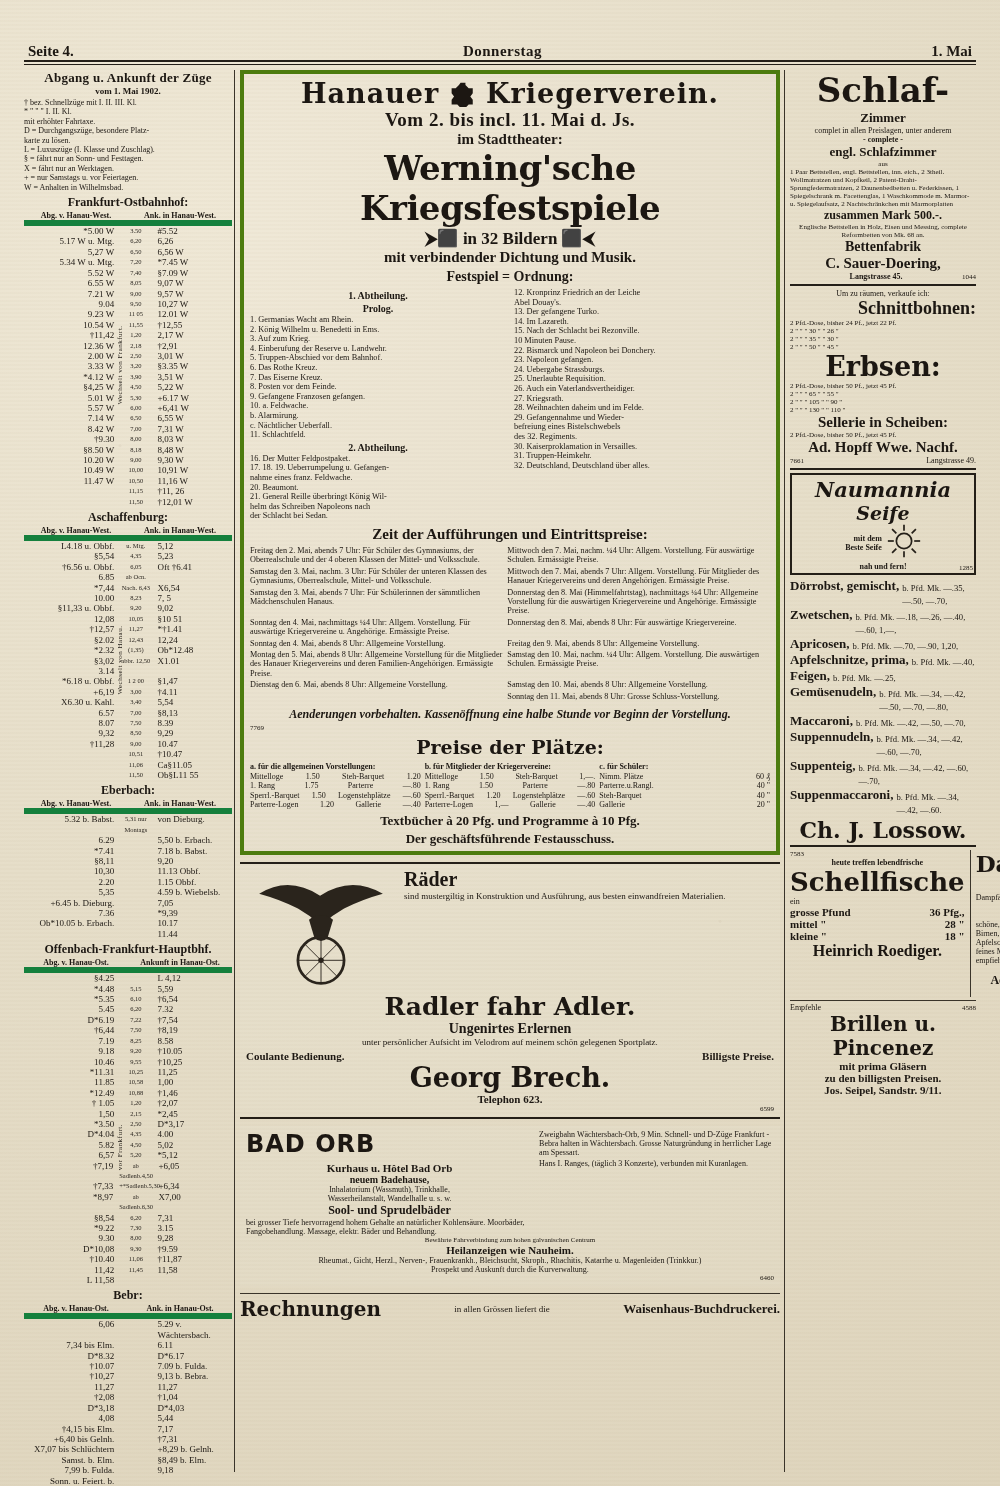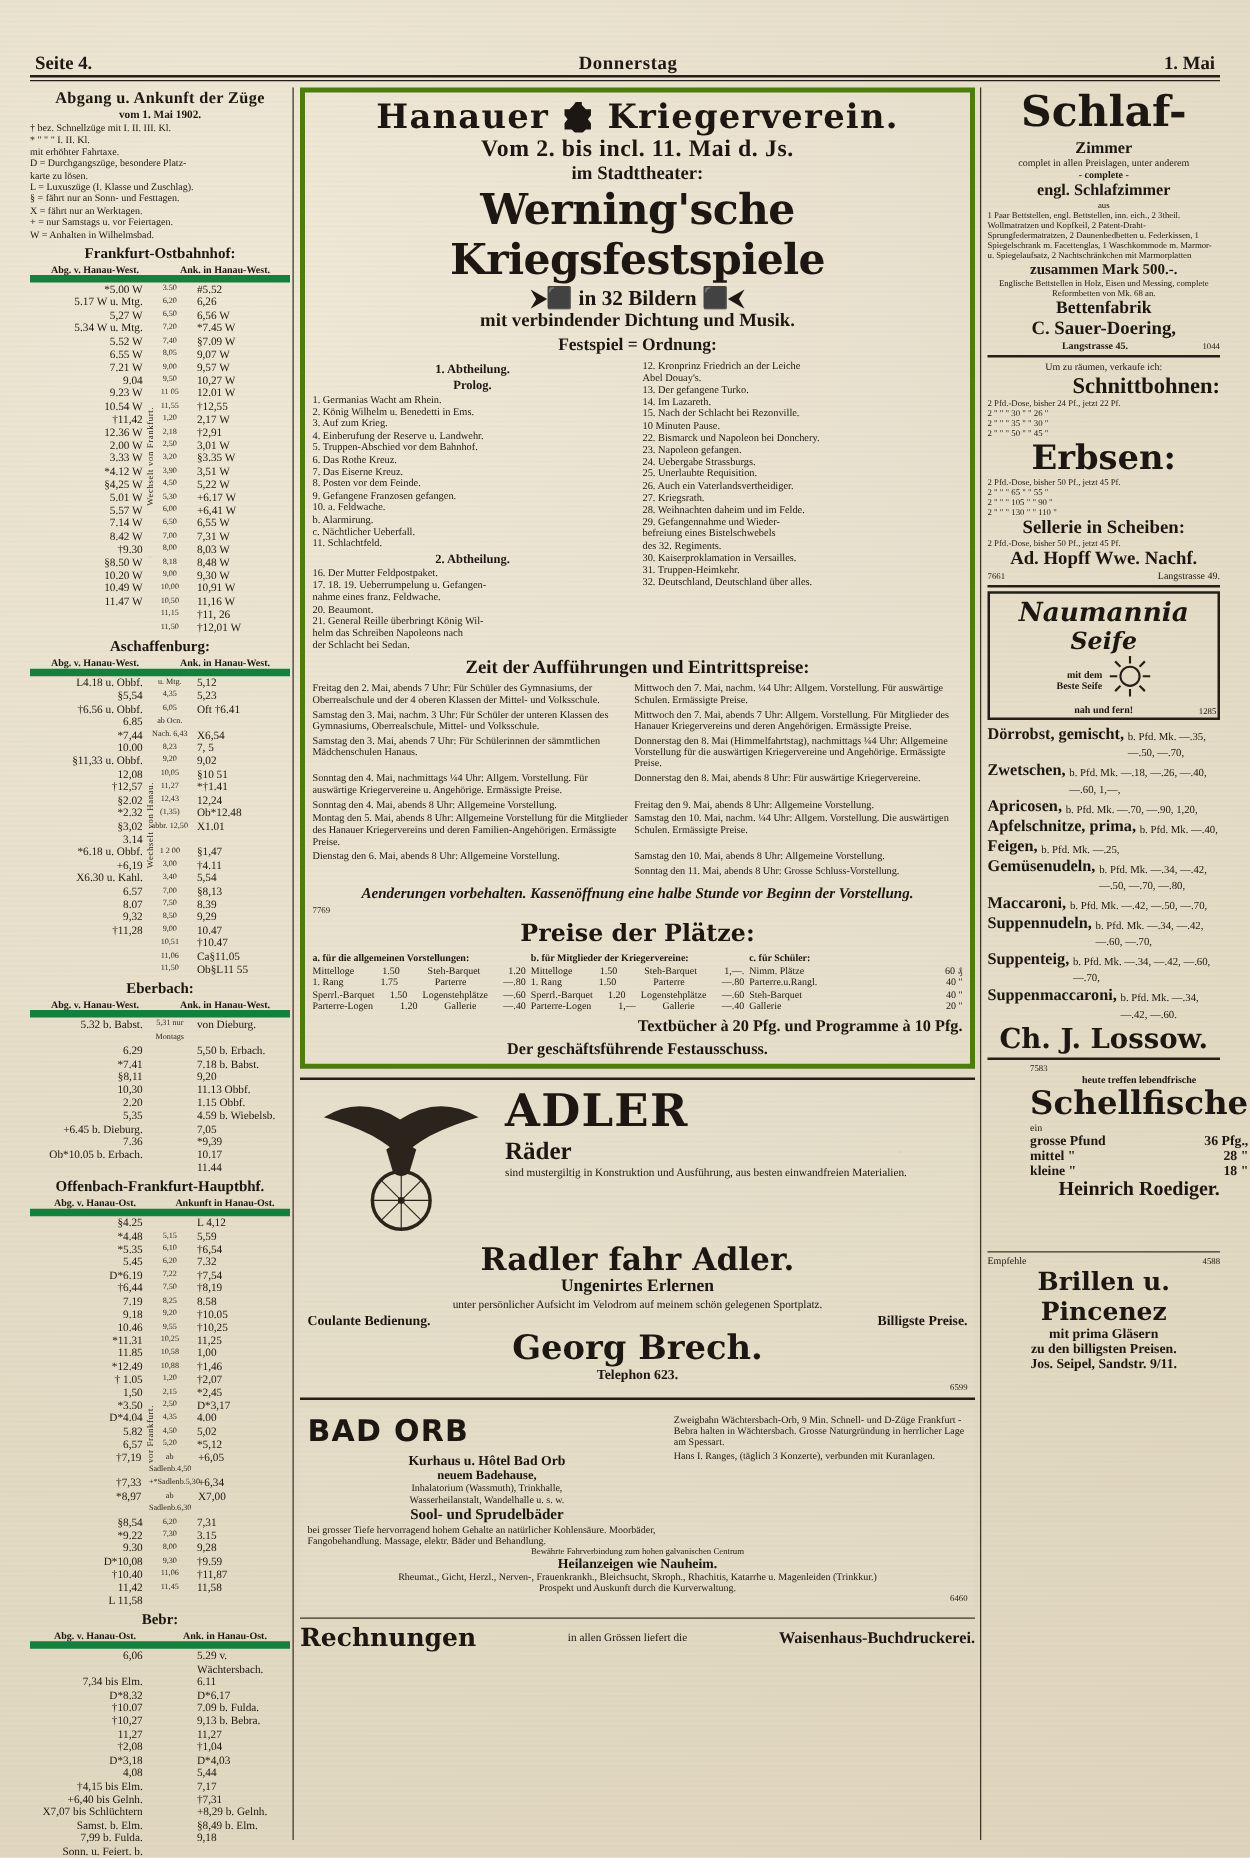--- a/index.html
+++ b/index.html
@@ -76,21 +76,21 @@
   .item{font-size:8.3px;line-height:9.6px;}
   .zeitt{font-weight:bold;font-size:15px;text-align:center;margin:5px 0 3px;}
   .perf{display:flex;font-size:8.2px;line-height:9.4px;margin-bottom:2px;}
   .perf .l{width:49%;padding-right:5px;}
   .perf .r{width:51%;}
   .notice{text-align:center;font-weight:bold;font-size:12px;margin:6px 0 2px;}
   .preise{font-family:"DejaVu Serif",serif;font-weight:bold;font-size:19px;text-align:center;margin:4px 0;}
   .ptable{display:flex;font-size:8px;line-height:9.6px;gap:4px;}
   .ptable>div{flex:1;}
   .prow{display:flex;justify-content:space-between;}
-  .textb{font-weight:bold;font-size:13px;text-align:right;margin-top:3px;}
+  .textb{font-weight:bold;font-size:13px;text-align:center;margin-top:3px;}
   .fest{font-weight:bold;font-size:13px;text-align:center;margin-top:2px;}
 
   
   .adler{font-family:"DejaVu Serif",serif;font-weight:bold;font-size:36px;letter-spacing:1px;}
   .radfahr{font-family:"DejaVu Serif",serif;font-weight:bold;font-size:25px;text-align:center;}
   .georg{font-family:"DejaVu Serif",serif;font-weight:bold;font-size:27px;text-align:center;}
   .badorb{font-family:"DejaVu Sans",sans-serif;font-weight:bold;font-size:24px;letter-spacing:1px;}
 
   
   .schlaf{font-family:"DejaVu Serif",serif;font-weight:bold;font-size:34px;text-align:center;}
@@ -926,21 +926,20 @@
           <circle cx="75" cy="100" r="3" fill="#2a241c"></circle>
           <g stroke="#2a241c" stroke-width="1">
             <line x1="75" y1="75" x2="75" y2="125"></line>
               <line x1="50" y1="100" x2="100" y2="100"></line>
             <line x1="57" y1="82" x2="93" y2="118"></line>
               <line x1="93" y1="82" x2="57" y2="118"></line>
           </g>
         </svg>
       </div>
       <div style="flex:1;">
-        <div class="adler">ADLER</div>
         <div class="b" style="font-size:20px;">Räder</div>
         <div class="sm">sind mustergiltig in Konstruktion und Ausführung, aus besten einwandfreien Materialien.</div>
       </div>
     </div>
     <div class="radfahr">Radler fahr Adler.</div>
     <div class="ctr b" style="font-size:14px;">Ungenirtes Erlernen</div>
     <div class="ctr sm">unter persönlicher Aufsicht im Velodrom auf meinem schön gelegenen Sportplatz.</div>
     <div class="flexrow b" style="font-size:11px;margin-top:3px;">
       <span>Coulante Bedienung.</span>
       <span>Billigste Preise.</span>
@@ -1089,21 +1088,21 @@
         <span class="n">Suppenteig,</span>
         <span class="d">b. Pfd. Mk. —.34, —.42, —.60, —.70,</span>
       </div>
       <div class="g">
         <span class="n">Suppenmaccaroni,</span>
         <span class="d">b. Pfd. Mk. —.34, —.42, —.60.</span>
       </div>
     </div>
   <div class="lossow" style="border-bottom:2px solid #241f18;padding-bottom:2px;">Ch. J. Lossow.</div>
 
-  <div style="display:flex;gap:5px;margin-top:3px;margin-left:34px;">
+  <div style="display:flex;gap:5px;margin-top:3px;">
     <div style="flex:1;">
       <div class="tiny">7583</div>
       <div class="xs b ctr">heute treffen lebendfrische</div>
       <div class="schell">Schellfische</div>
       <div class="xs">ein</div>
       <div id="fisch-prices">
           <div class="b" style="display: flex; justify-content: space-between; font-size: 11px;">
             <span>grosse Pfund</span>
             <span>36 Pfg.,</span>
           </div>

